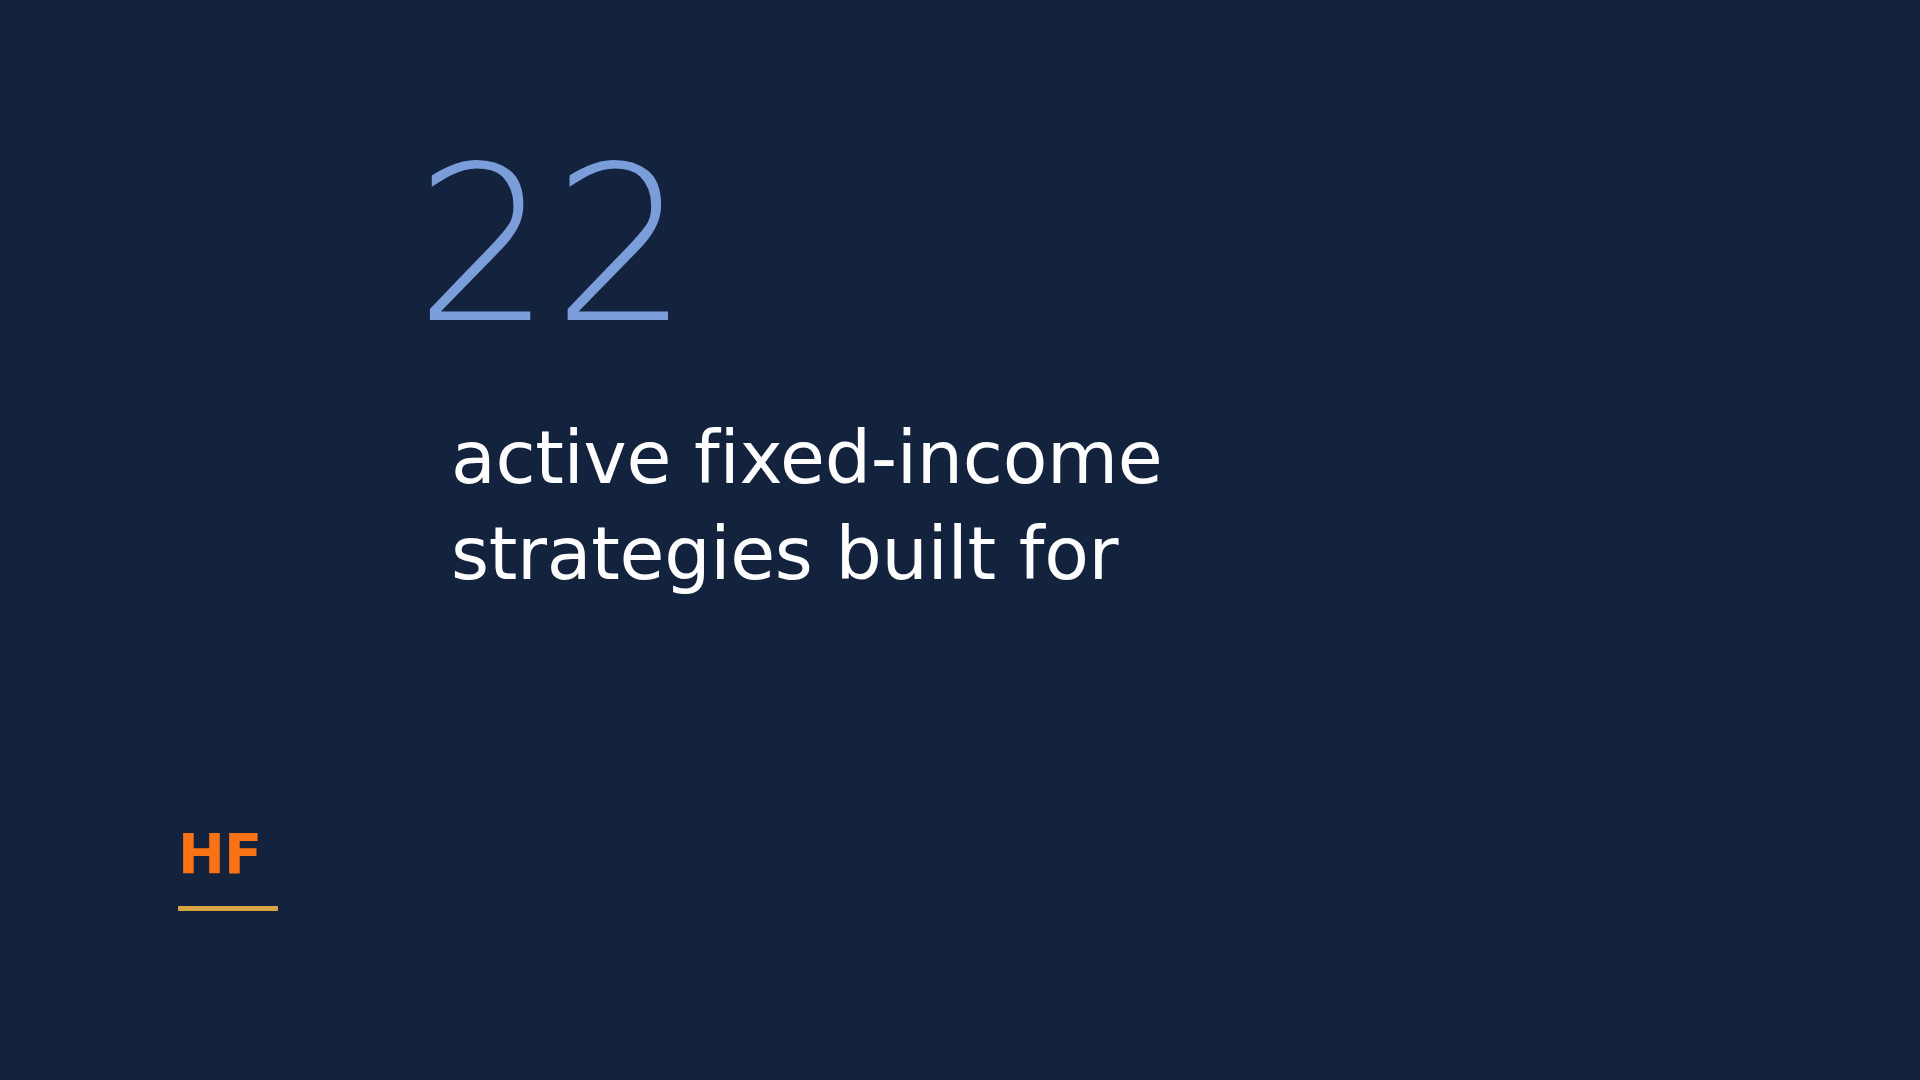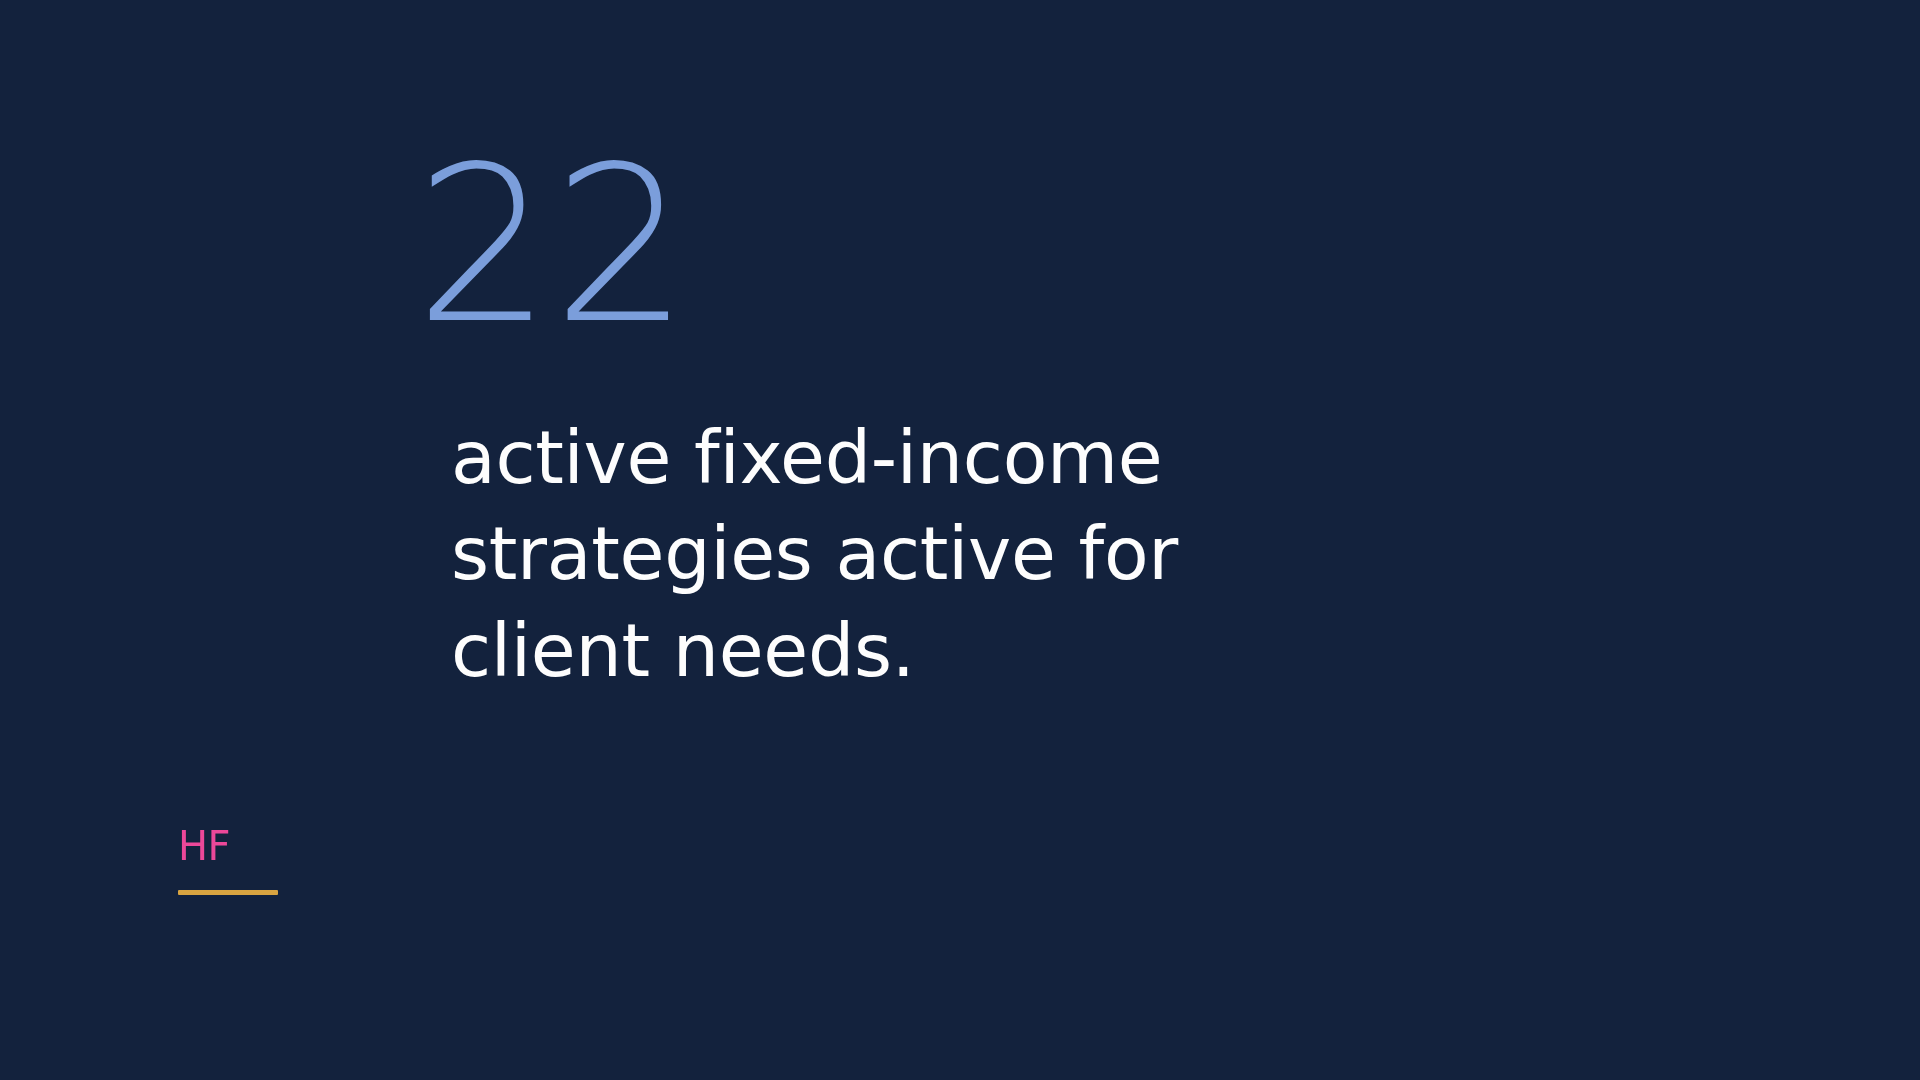--- a/index.html
+++ b/index.html
@@ -62,46 +62,45 @@
   .brand {
     position: absolute;
     left: 178px;
     top: 826px;
     display: flex;
     flex-direction: column;
     align-items: flex-start;
   }
   .brand-mark {
     font-family: "DejaVu Sans", sans-serif;
-    font-size: 40px;
-    font-weight: 400;
+    font-size: 56px;
+    font-weight: 700;
     line-height: 1;
     letter-spacing: -0.015em;
-    color: #ec4899;
+    color: #f97316;
     -webkit-font-smoothing: antialiased;
   }
   .brand-rule {
     margin-top: 24px;
     width: 100px;
     height: 5px;
     background: #d9a441;
     border-radius: 1px;
   }
 </style>
 </head>
 <body>
 
 <div id="slide">
 
   <div class="stat-number">22</div>
 
   <div class="statement">
     <span class="line">active fixed-income</span>
-    <span class="line">strategies active for</span>
-    <span class="line">client needs.</span>
+    <span class="line">strategies built for</span>
   </div>
 
   <div class="brand">
     <span class="brand-mark">HF</span>
     <span class="brand-rule"></span>
   </div>
 
 </div>
 
 </body></html>

